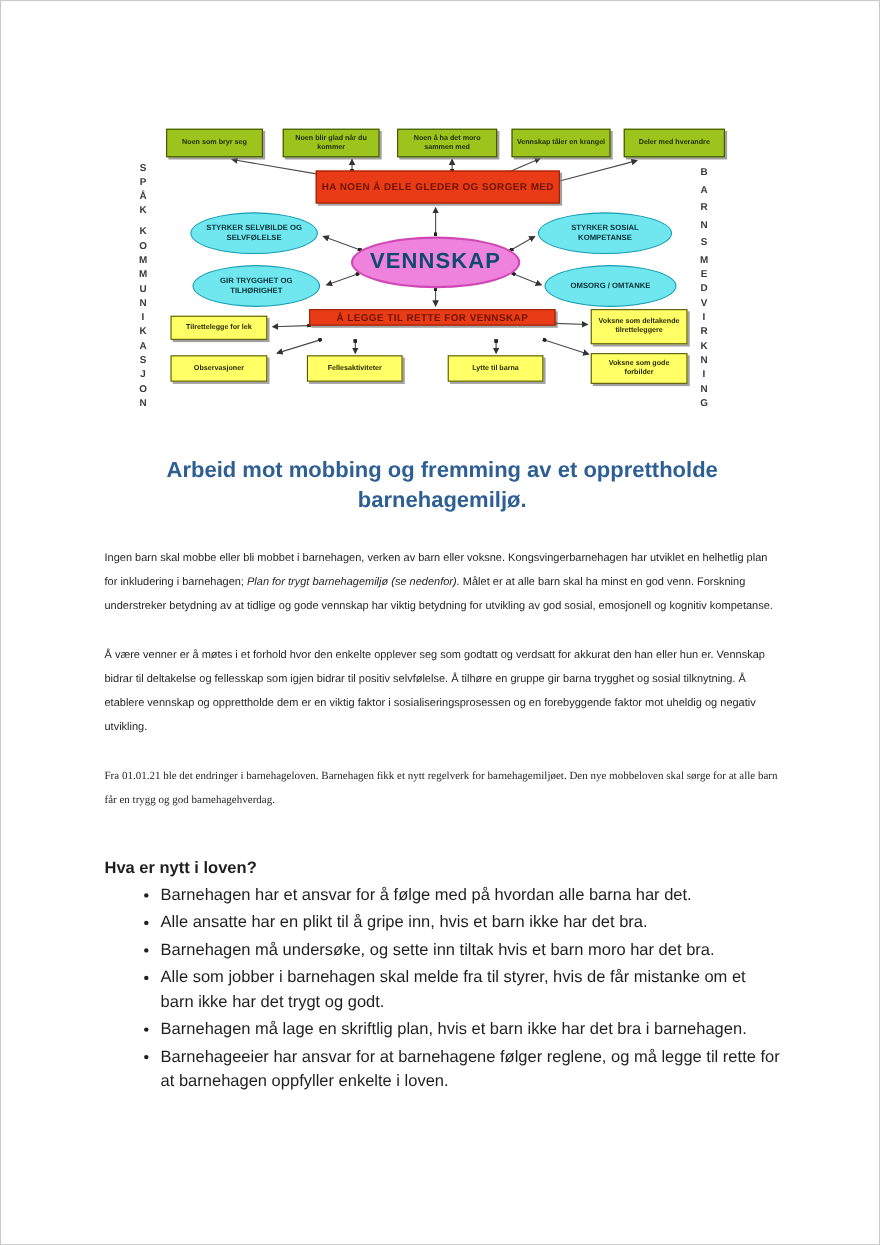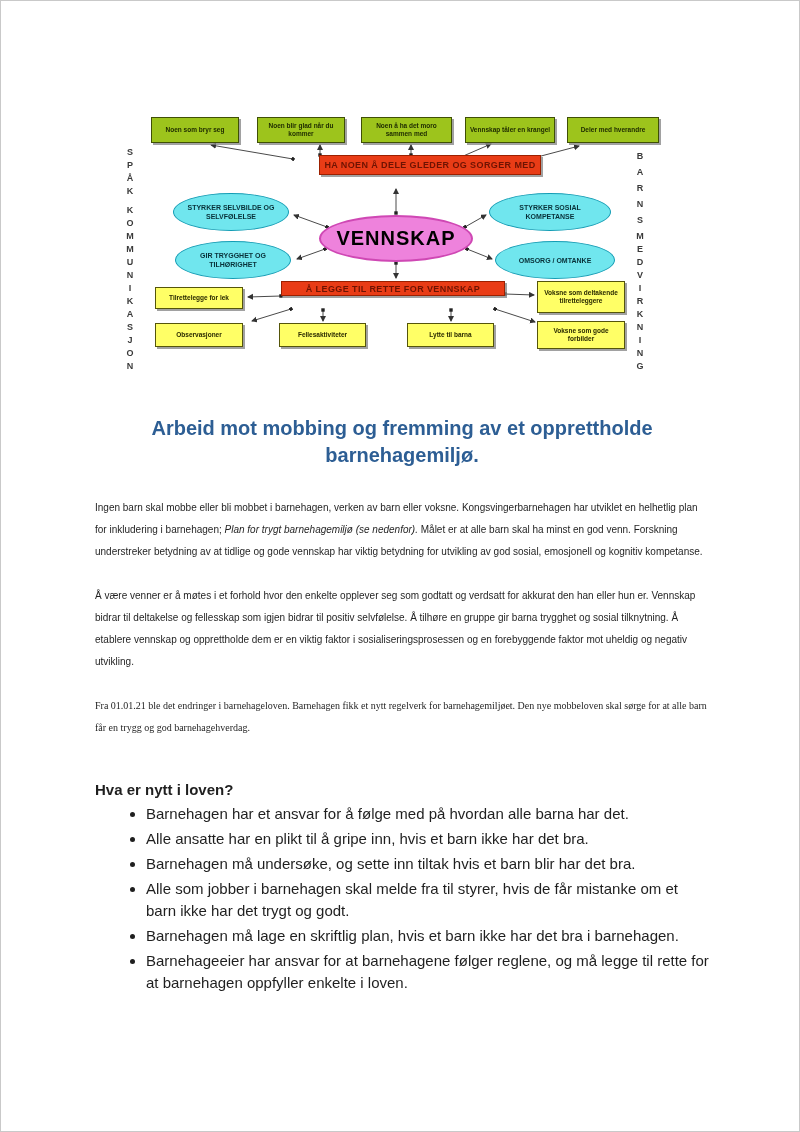--- a/index.html
+++ b/index.html
@@ -16,21 +16,21 @@
         text-align:center;font-weight:bold;box-sizing:border-box;}
   .gbox{background:var(--green_box);border:1px solid #3f4f05;
         box-shadow:2px 2px 0 rgba(130,130,130,.75);
         font-size:6.5px;line-height:8px;color:#1d2a00;padding:1px 2px;}
   .banner{background:var(--red_banner);border:1px solid #9c2000;
         box-shadow:2px 2px 0 rgba(130,130,130,.75);
         font-size:9px;letter-spacing:.4px;color:#6e1302;}
   .ellipse{background:var(--cyan_ellipse);border:1px solid #149cb4;border-radius:50%;
         font-size:7px;line-height:9px;color:#083038;padding:2px 8px;}
   .center-ell{background:var(--pink_center);border:2px solid #cf48b4;border-radius:50%;
-        font-size:20px;letter-spacing:1px;color:#000000;}
+        font-size:20px;letter-spacing:1px;color:#0c4a6e;}
   .ybox{background:var(--yellow_box);border:1px solid #55550a;
         box-shadow:2px 2px 0 rgba(130,130,130,.75);
         font-size:6.5px;line-height:8px;color:#2a2a00;padding:1px 2px;}
   .vlabel{position:absolute;writing-mode:vertical-rl;text-orientation:upright;
         font-weight:bold;font-size:9px;color:#3a3a3a;letter-spacing:3px;}
   .vlabel.wide{letter-spacing:6px;}
 
   
   .content{position:absolute;left:94px;top:414px;width:614px;}
   .doc-title{margin:0 0 28px 0;text-align:center;font-size:20px;line-height:27px;
@@ -83,21 +83,21 @@
     <div class="vlabel" style="left:14px;top:96px;">KOMMUNIKASJON</div>
     <div class="vlabel wide" style="left:524px;top:42px;">BARNS</div>
     <div class="vlabel" style="left:524px;top:122px;">MEDVIRKNING</div>
 
     <div class="dbox gbox" style="left:40px;top:8px;width:88px;height:26px;">Noen som bryr seg</div>
     <div class="dbox gbox" style="left:146px;top:8px;width:88px;height:26px;">Noen blir glad når du kommer</div>
     <div class="dbox gbox" style="left:250px;top:8px;width:91px;height:26px;">Noen å ha det moro sammen med</div>
     <div class="dbox gbox" style="left:354px;top:8px;width:90px;height:26px;">Vennskap tåler en krangel</div>
     <div class="dbox gbox" style="left:456px;top:8px;width:92px;height:26px;">Deler med hverandre</div>
 
-    <div class="dbox banner" style="left:176px;top:46px;width:222px;height:20px;margin-left:32px;">HA NOEN Å DELE GLEDER OG SORGER MED</div>
+    <div class="dbox banner" style="left:176px;top:46px;width:222px;height:30px;">HA NOEN Å DELE GLEDER OG SORGER MED</div>
 
     <div class="dbox ellipse" style="left:62px;top:84px;width:116px;height:38px;">STYRKER SELVBILDE OG SELVFØLELSE</div>
     <div class="dbox ellipse" style="left:378px;top:84px;width:122px;height:38px;">STYRKER SOSIAL KOMPETANSE</div>
     <div class="dbox ellipse" style="left:64px;top:132px;width:116px;height:38px;">GIR TRYGGHET OG TILHØRIGHET</div>
     <div class="dbox ellipse" style="left:384px;top:132px;width:120px;height:38px;">OMSORG / OMTANKE</div>
 
     <div class="dbox center-ell" style="left:208px;top:106px;width:154px;height:47px;">VENNSKAP</div>
 
     <div class="dbox banner" style="left:170px;top:172px;width:224px;height:15px;">Å LEGGE TIL RETTE FOR VENNSKAP</div>
 
@@ -117,19 +117,19 @@
 
     <p>Å være venner er å møtes i et forhold hvor den enkelte opplever seg som godtatt og verdsatt for akkurat den han eller hun er. Vennskap bidrar til deltakelse og fellesskap som igjen bidrar til positiv selvfølelse. Å tilhøre en gruppe gir barna trygghet og sosial tilknytning. Å etablere vennskap og opprettholde dem er en viktig faktor i sosialiseringsprosessen og en forebyggende faktor mot uheldig og negativ utvikling.</p>
 
     <p class="last">Fra 01.01.21 ble det endringer i barnehageloven. Barnehagen fikk et nytt regelverk for barnehagemiljøet. Den nye mobbeloven skal sørge for at alle barn får en trygg og god barnehagehverdag.</p>
 
     <h2 class="sec-head">Hva er nytt i loven?</h2>
 
     <ul class="lawlist">
       <li>Barnehagen har et ansvar for å følge med på hvordan alle barna har det.</li>
       <li>Alle ansatte har en plikt til å gripe inn, hvis et barn ikke har det bra.</li>
-      <li>Barnehagen må undersøke, og sette inn tiltak hvis et barn blir har det bra.</li>
+      <li>Barnehagen må undersøke, og sette inn tiltak hvis et barn moro har det bra.</li>
       <li>Alle som jobber i barnehagen skal melde fra til styrer, hvis de får mistanke om et barn ikke har det trygt og godt.</li>
       <li>Barnehagen må lage en skriftlig plan, hvis et barn ikke har det bra i barnehagen.</li>
       <li>Barnehageeier har ansvar for at barnehagene følger reglene, og må legge til rette for at barnehagen oppfyller enkelte i loven.</li>
     </ul>
   </div>
 </div>
 
 </body></html>

